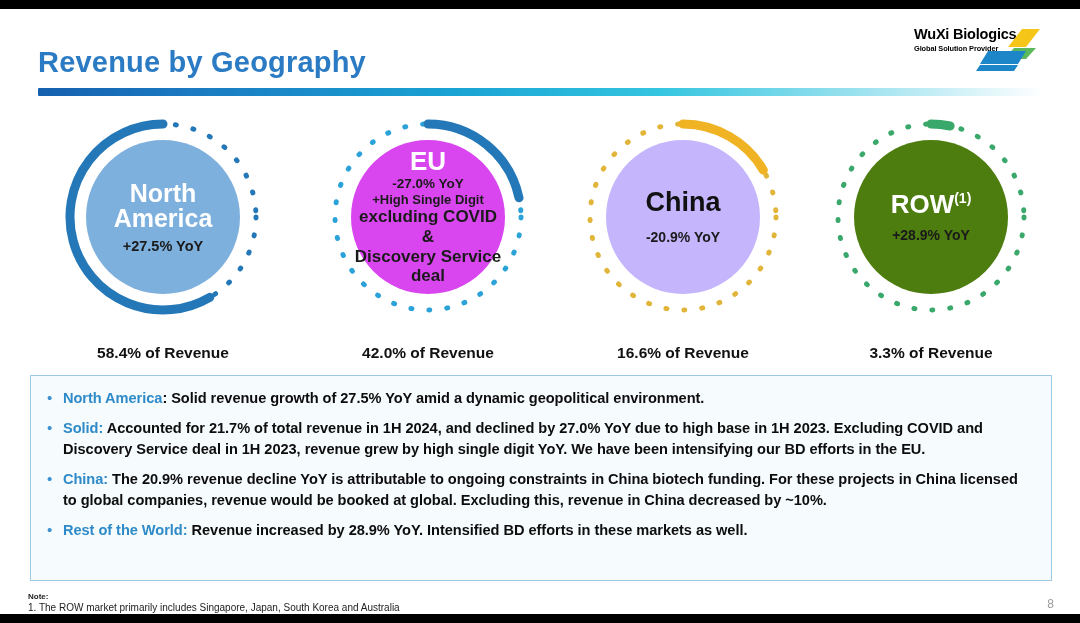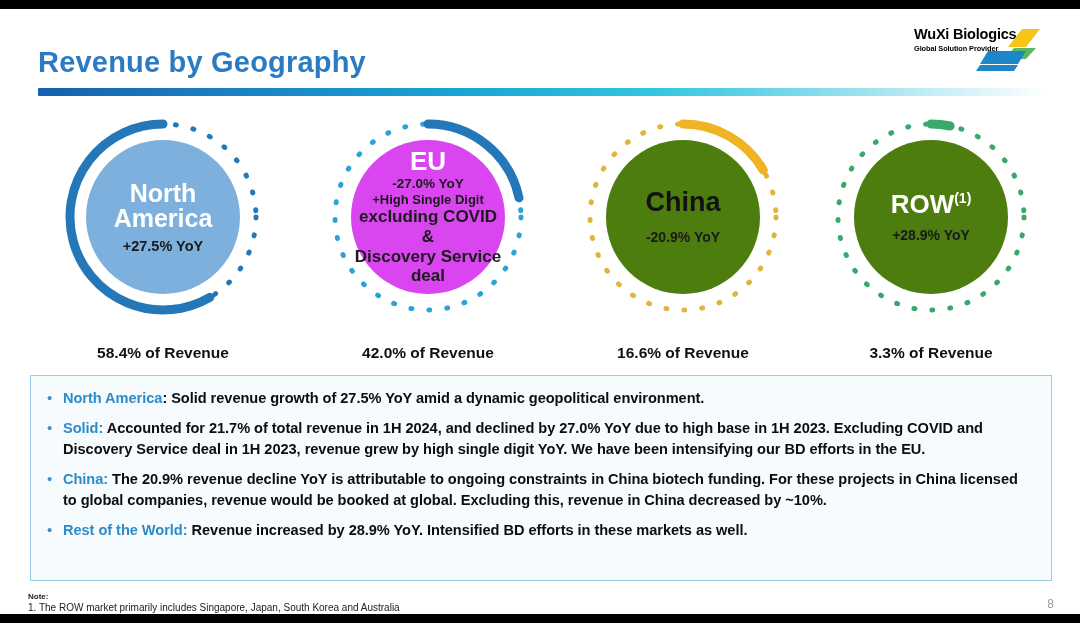--- a/index.html
+++ b/index.html
@@ -55,21 +55,21 @@
   .na .disc { background: #7EB0DE; }
   .na .disc-name { color: #FFFFFF; font-size: 25px; margin-bottom: 6px; }
   .na .disc-sub { font-size: 14.5px; }
 
   .eu .disc { background: #d946ef; }
   .eu .disc-name { color: #FFFFFF; font-size: 26px; margin-bottom: 2px; }
   .eu .disc-sub { font-size: 13.5px; line-height: 1.16; }
   .eu .l2 { font-size: 13px; }
   .eu .l3, .eu .l4, .eu .l5 { font-size: 17px; }
 
-  .cn .disc { background: #4d7c0f; }
+  .cn .disc { background: #c4b5fd; }
   .cn .disc-name { color: #111111; font-size: 27px; margin-bottom: 12px; }
   .cn .disc-sub { font-size: 14px; }
 
   .row .disc { background: #4d7c0f; }
   .row .disc-name { color: #FFFFFF; font-size: 26px; margin-bottom: 10px; }
   .row .disc-sup { font-size: 14px; vertical-align: super; }
   .row .disc-sub { font-size: 14px; }
 
   .caption {
     position: absolute; top: 232px; left: 0; width: 250px;

